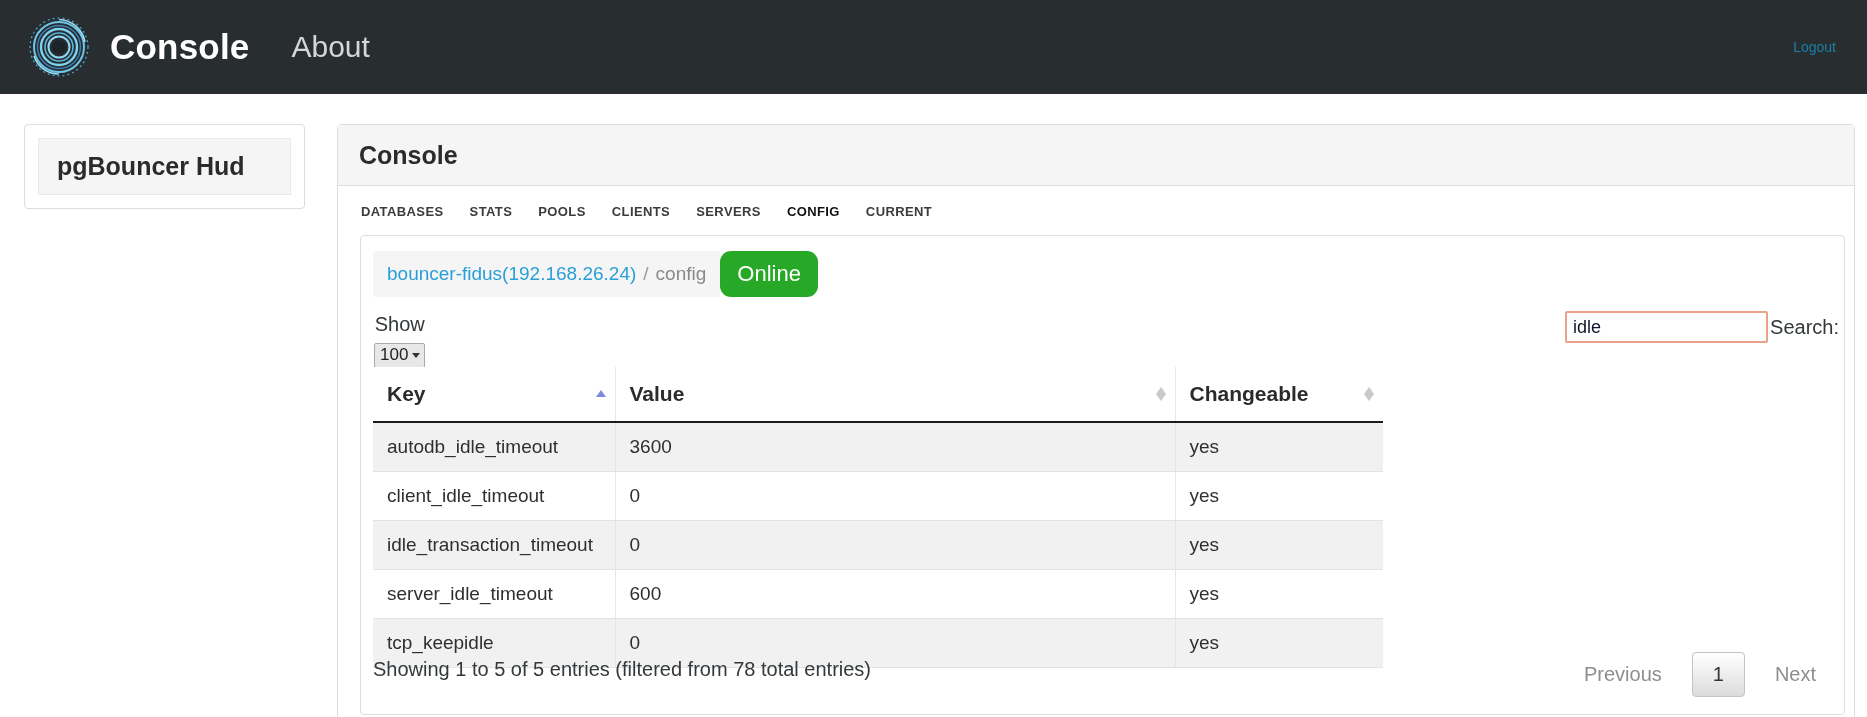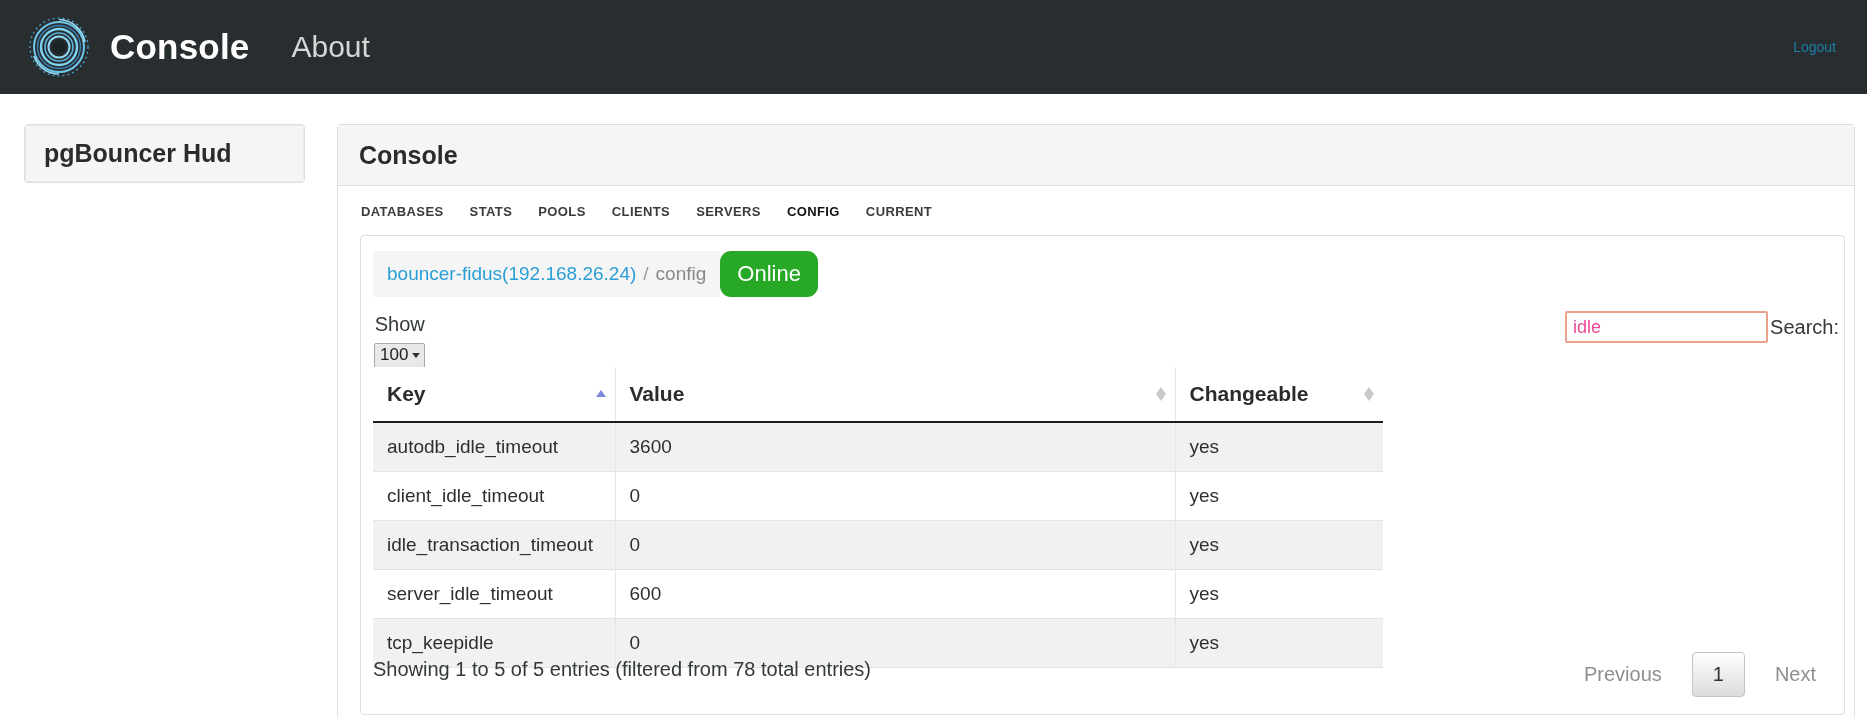--- a/index.html
+++ b/index.html
@@ -49,21 +49,21 @@
 
   
   .page { position: absolute; top: 94px; left: 0; width: 1867px; height: 623px; background:#fff; }
 
   
   .sidebar {
     position: absolute; left: 24px; top: 30px;
     width: 281px;
     border: 1px solid #ddd; border-radius: 4px;
     background: #fff;
-    padding: 0;
+    padding: 13px;
   }
   .sidebar-head {
     background: #f5f5f5;
     border: 1px solid #eaeaea;
     padding: 13px 18px;
     font-size: 25px;
     font-weight: bold;
     color: #2b2b2b;
     white-space: nowrap;
   }
@@ -173,21 +173,21 @@
     font-size: 20px; color: #33383b;
     white-space: nowrap;
   }
   .search-input {
     width: 203px; height: 32px;
     border: 2px solid #e8a38a;
     border-radius: 2px;
     background: #fff;
     font-family: "Liberation Sans", sans-serif;
     font-size: 18px;
-    color: #ec4899;
+    color: #0f172a;
     padding: 0 6px;
     outline: none;
   }
   .search-label { margin-left: 2px; }
 
   
   .dt-wrap { margin: 14px 0 0 12px; width: 1010px; }
   table.dt { border-collapse: collapse; width: 1010px; table-layout: fixed; }
   table.dt th {
     text-align: left;

